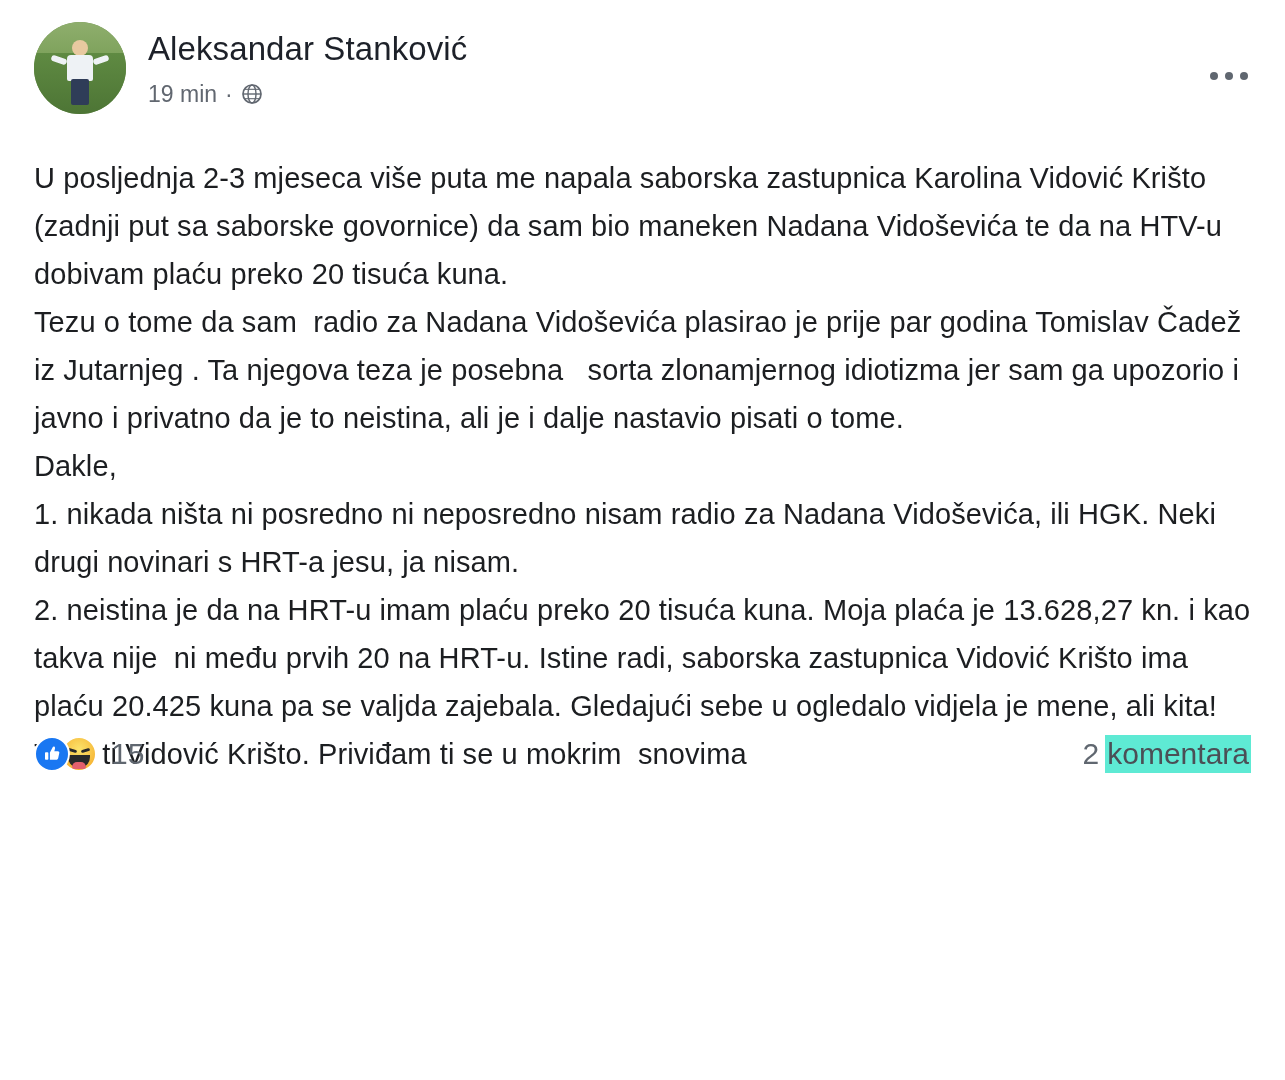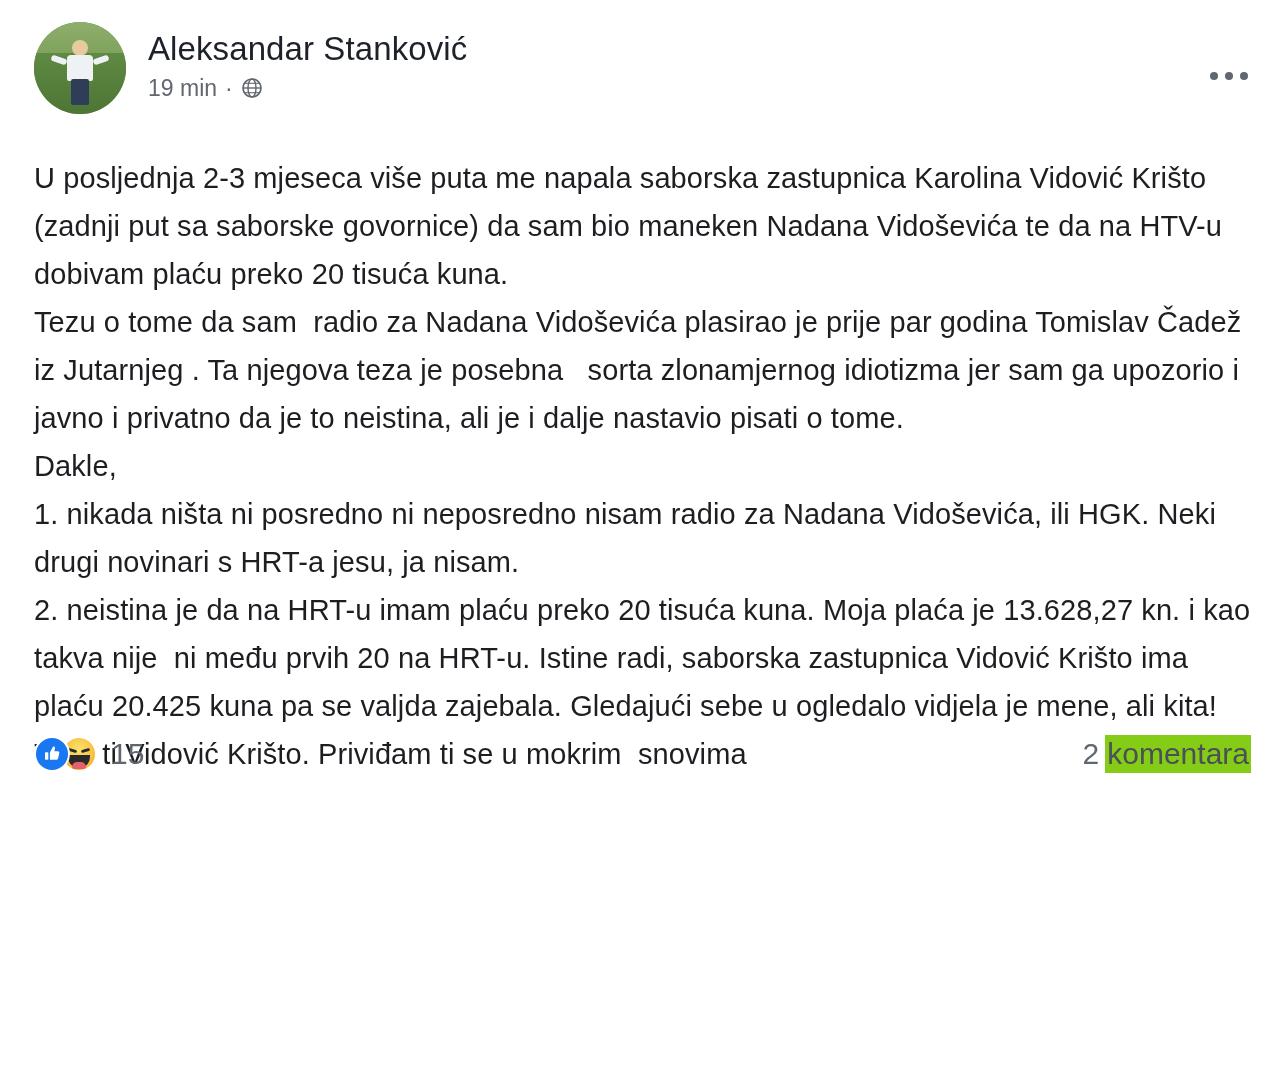--- a/index.html
+++ b/index.html
@@ -93,21 +93,21 @@
   .author-name {
     font-size: 33px;
     line-height: 38px;
     color: #1d2129;
     font-weight: 400;
     letter-spacing: 0.1px;
   }
   .meta-row {
     display: flex;
     align-items: center;
-    margin-top: 6px;
+    margin-top: 12px;
     color: #616770;
     font-size: 23px;
     line-height: 28px;
   }
   .meta-time { color: #616770; }
   .meta-dot {
     margin: 0 8px;
     color: #616770;
   }
   .globe-icon {
@@ -228,21 +228,21 @@
   .comments {
     display: flex;
     align-items: baseline;
     font-size: 30px;
     color: #606770;
   }
   .comments-count {
     margin-right: 6px;
   }
   .comments-label {
-    background: #84cc16;
+    background: #5eead4;
     color: #4b4f56;
     padding: 2px 2px;
   }
 </style>
 </head>
 <body>
 
 <div class="post">
 
   <div class="post-header">

